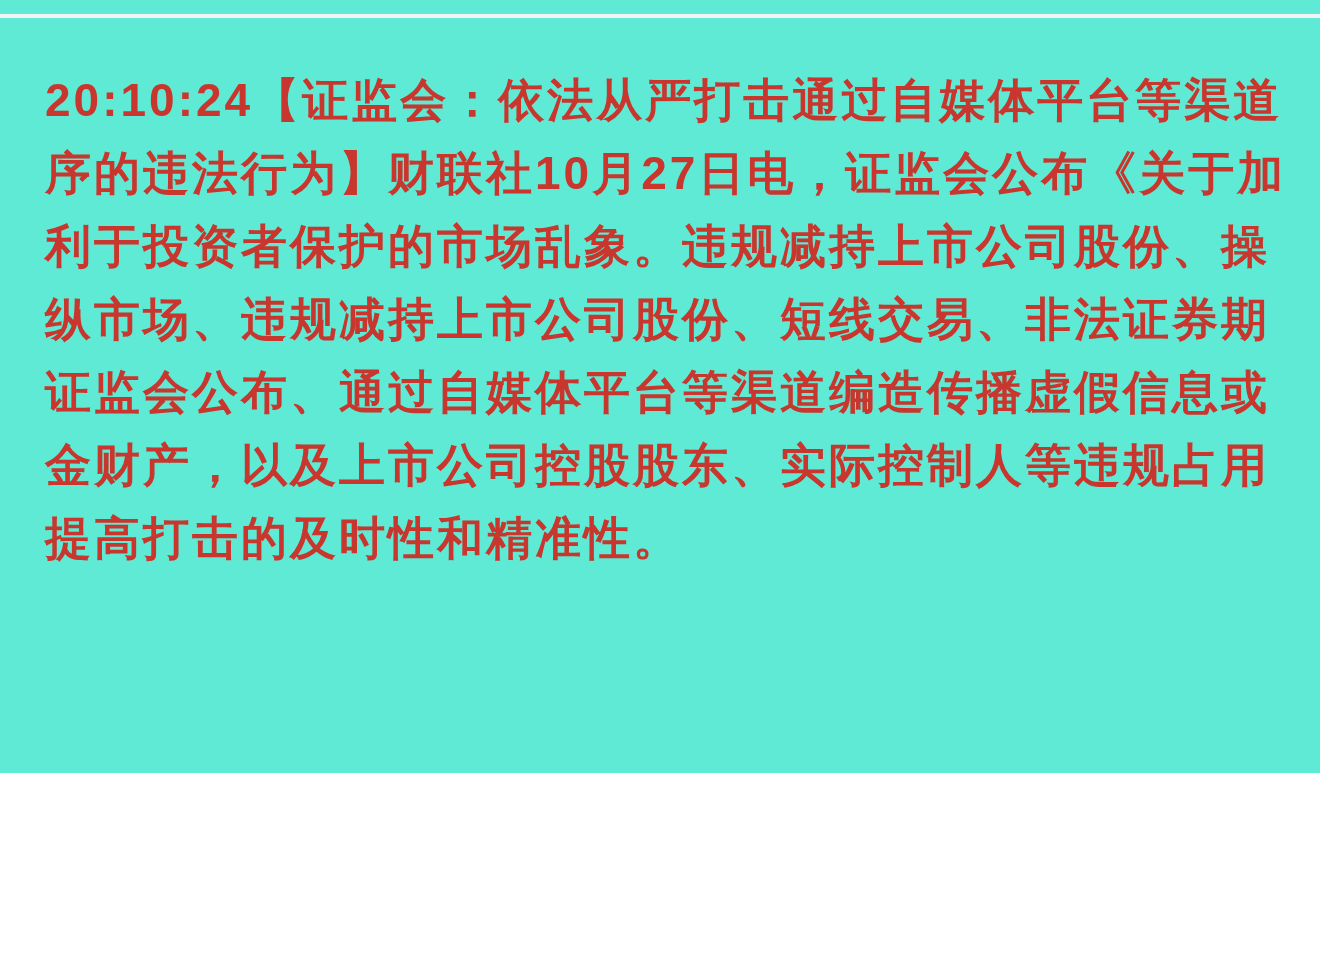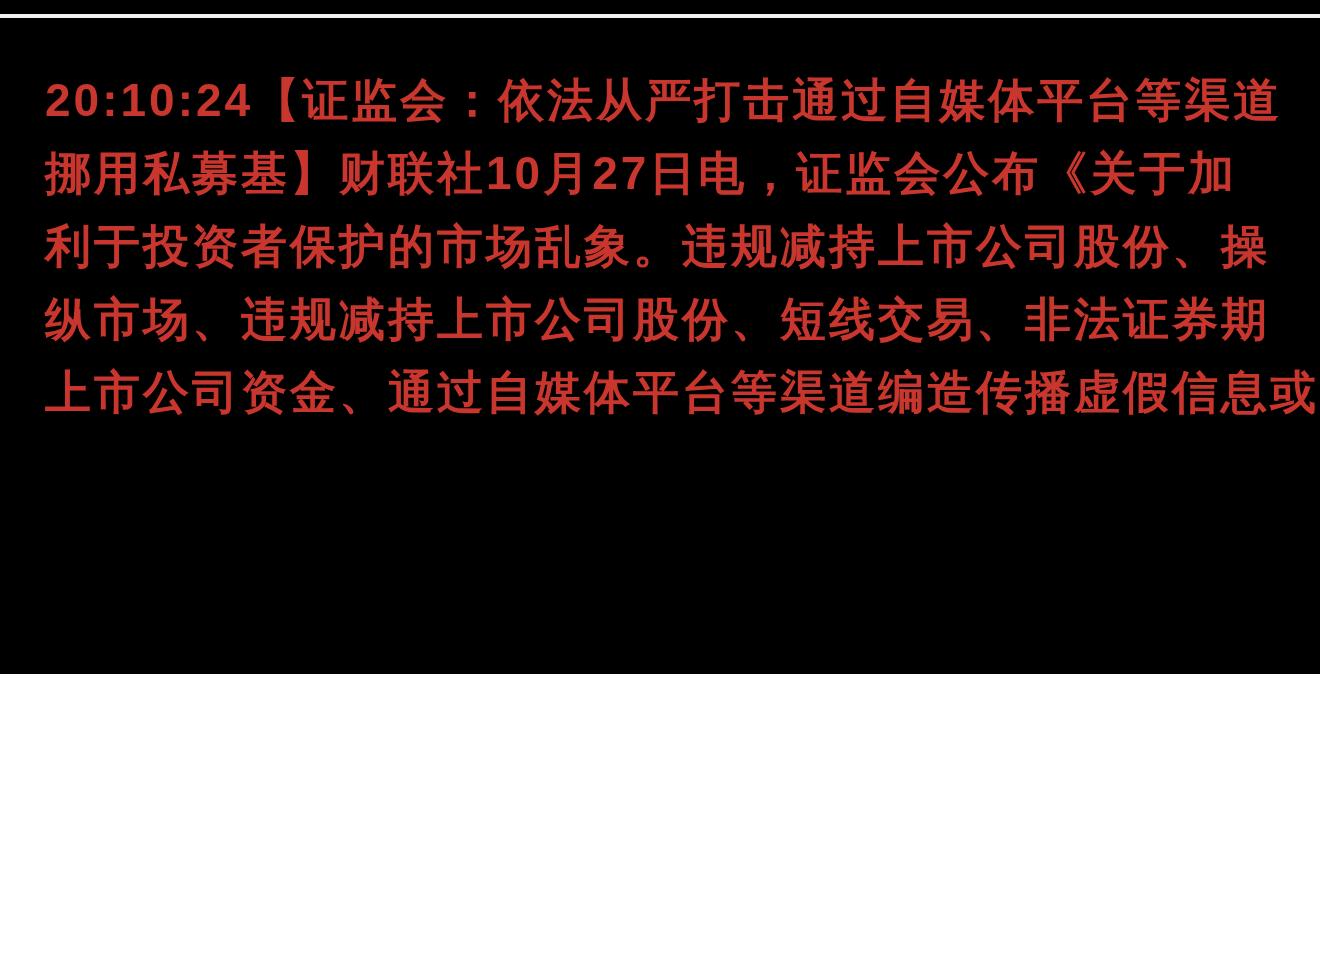--- a/index.html
+++ b/index.html
@@ -4,22 +4,22 @@
 <style>
   html, body {
     margin: 0;
     padding: 0;
     background: #ffffff;
     font-family: "Liberation Sans", "DejaVu Sans", sans-serif;
   }
   .page {
     position: relative;
     width: 1320px;
-    height: 674px;
-    background: #000000;
+    height: 773px;
+    background: #5eead4;
     overflow: hidden;
   }
   .top-divider {
     position: absolute;
     top: 14px;
     left: 0;
     width: 100%;
     height: 4px;
     background: #f2f2f5;
   }
@@ -39,18 +39,20 @@
     height: 73px;
   }
 </style>
 </head>
 <body>
 
 <div class="page">
   <div class="top-divider"></div>
   <div class="news-text">
     <div class="line">20:10:24【证监会：依法从严打击通过自媒体平台等渠道</div>
-    <div class="line">挪用私募基】财联社10月27日电，证监会公布《关于加</div>
+    <div class="line">序的违法行为】财联社10月27日电，证监会公布《关于加</div>
     <div class="line">利于投资者保护的市场乱象。违规减持上市公司股份、操</div>
     <div class="line">纵市场、违规减持上市公司股份、短线交易、非法证券期</div>
-    <div class="line">上市公司资金、通过自媒体平台等渠道编造传播虚假信息或</div>
+    <div class="line">证监会公布、通过自媒体平台等渠道编造传播虚假信息或</div>
+    <div class="line">金财产，以及上市公司控股股东、实际控制人等违规占用</div>
+    <div class="line">提高打击的及时性和精准性。</div>
   </div>
 </div>
 
 </body></html>

